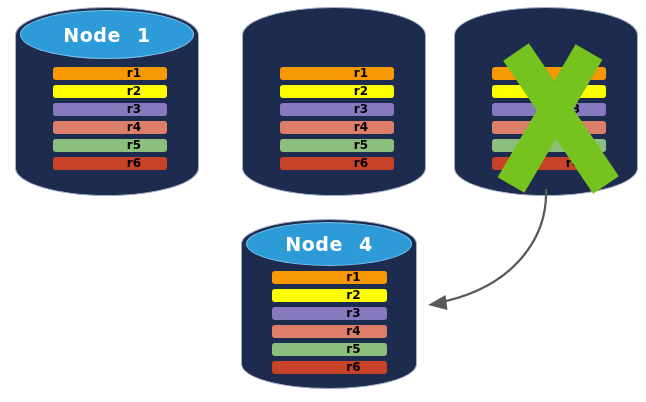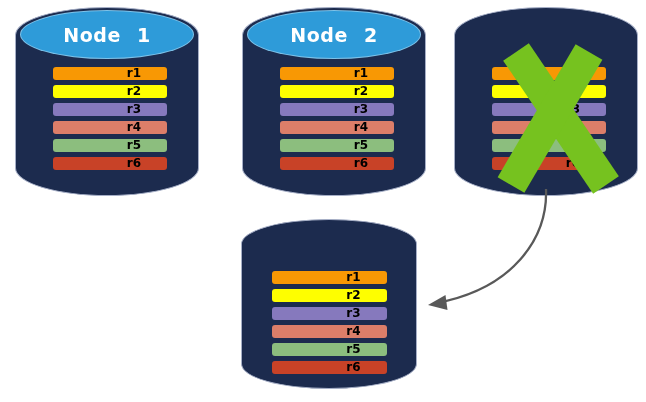--- a/index.html
+++ b/index.html
@@ -70,23 +70,20 @@
         <div class="row" style="background: rgb(254, 254, 0);">r2</div>
         <div class="row" style="background: rgb(134, 121, 189);">r3</div>
         <div class="row" style="background: rgb(220, 126, 105);">r4</div>
         <div class="row" style="background: rgb(140, 190, 126);">r5</div>
         <div class="row" style="background: rgb(200, 66, 39);">r6</div>
       </div>
   </div>
 
   <div class="cylinder node2">
     <div class="cyl-body"></div>
-    <div class="cyl-top">
-      <span class="node-title">Node 2</span>
-    </div>
     <div class="rows">
         <div class="row" style="background: rgb(248, 152, 4);">r1</div>
         <div class="row" style="background: rgb(254, 254, 0);">r2</div>
         <div class="row" style="background: rgb(134, 121, 189);">r3</div>
         <div class="row" style="background: rgb(220, 126, 105);">r4</div>
         <div class="row" style="background: rgb(140, 190, 126);">r5</div>
         <div class="row" style="background: rgb(200, 66, 39);">r6</div>
       </div>
   </div>
 
@@ -101,20 +98,23 @@
         <div class="row" style="background: rgb(200, 66, 39);">r6</div>
       </div>
     <svg class="x-mark" viewBox="0 0 184 189">
       <line x1="62" y1="45" x2="152" y2="178"></line>
       <line x1="135" y1="45" x2="57" y2="178"></line>
     </svg>
   </div>
 
   <div class="cylinder node4">
     <div class="cyl-body"></div>
+    <div class="cyl-top">
+      <span class="node-title">Node 4</span>
+    </div>
     <div class="rows">
         <div class="row" style="background: rgb(248, 152, 4);">r1</div>
         <div class="row" style="background: rgb(254, 254, 0);">r2</div>
         <div class="row" style="background: rgb(134, 121, 189);">r3</div>
         <div class="row" style="background: rgb(220, 126, 105);">r4</div>
         <div class="row" style="background: rgb(140, 190, 126);">r5</div>
         <div class="row" style="background: rgb(200, 66, 39);">r6</div>
       </div>
   </div>
 

